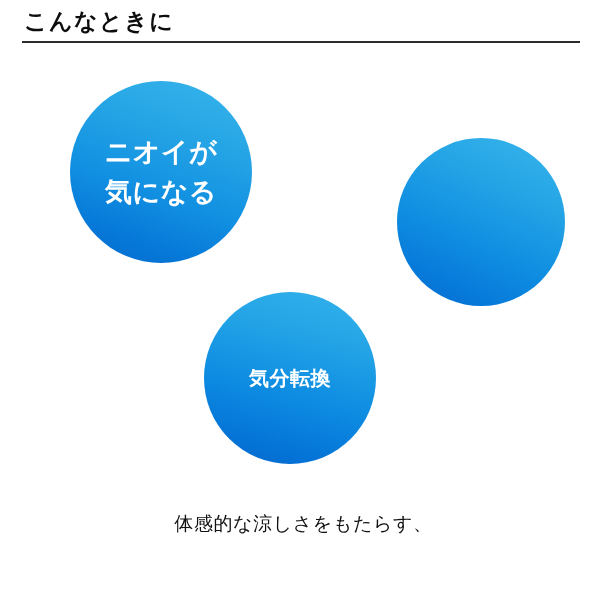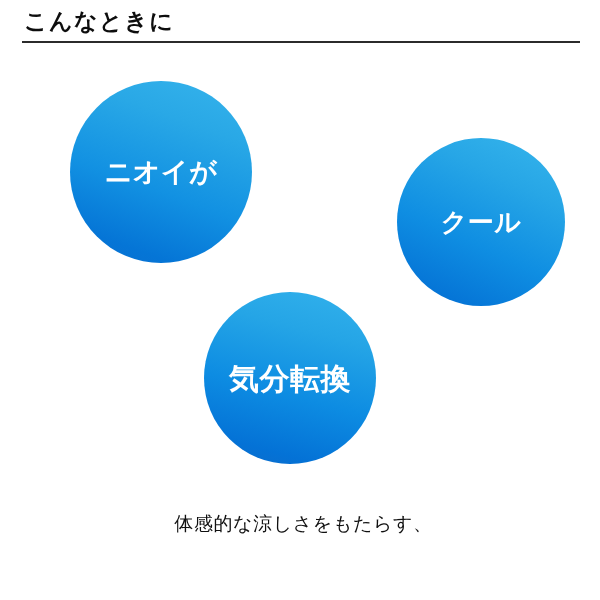--- a/index.html
+++ b/index.html
@@ -93,21 +93,21 @@
     letter-spacing: 0.5px;
   }
 
   
   #bubble-refresh {
     left: 204px;
     top: 292px;
     width: 172px;
     height: 172px;
     background: linear-gradient(195deg, #33b2ec 0%, #25a5e6 26%, #0d8ce2 58%, #0472d6 86%, #0d6bc9 100%);
-    font-size: 30px;
+    font-size: 20px;
     line-height: 39px;
     letter-spacing: 0.5px;
     text-align: center;
   }
 
   
   .caption {
     position: absolute;
     left: 0;
     top: 508px;
@@ -129,24 +129,24 @@
 
 <div class="page">
 
   <div class="header">
     <div class="header-title">こんなときに</div>
     <div class="header-rule"></div>
   </div>
 
   <div class="bubble" id="bubble-odor">
     <span class="line">ニオイが</span>
+    <span class="line">気になる</span>
   </div>
 
   <div class="bubble" id="bubble-cooldown">
-    <span class="line">クール</span>
   </div>
 
   <div class="bubble" id="bubble-refresh">
     <span class="line">気分転換</span>
   </div>
 
   <div class="caption">
     <span class="line">体感的な涼しさをもたらす、</span>
   </div>
 

